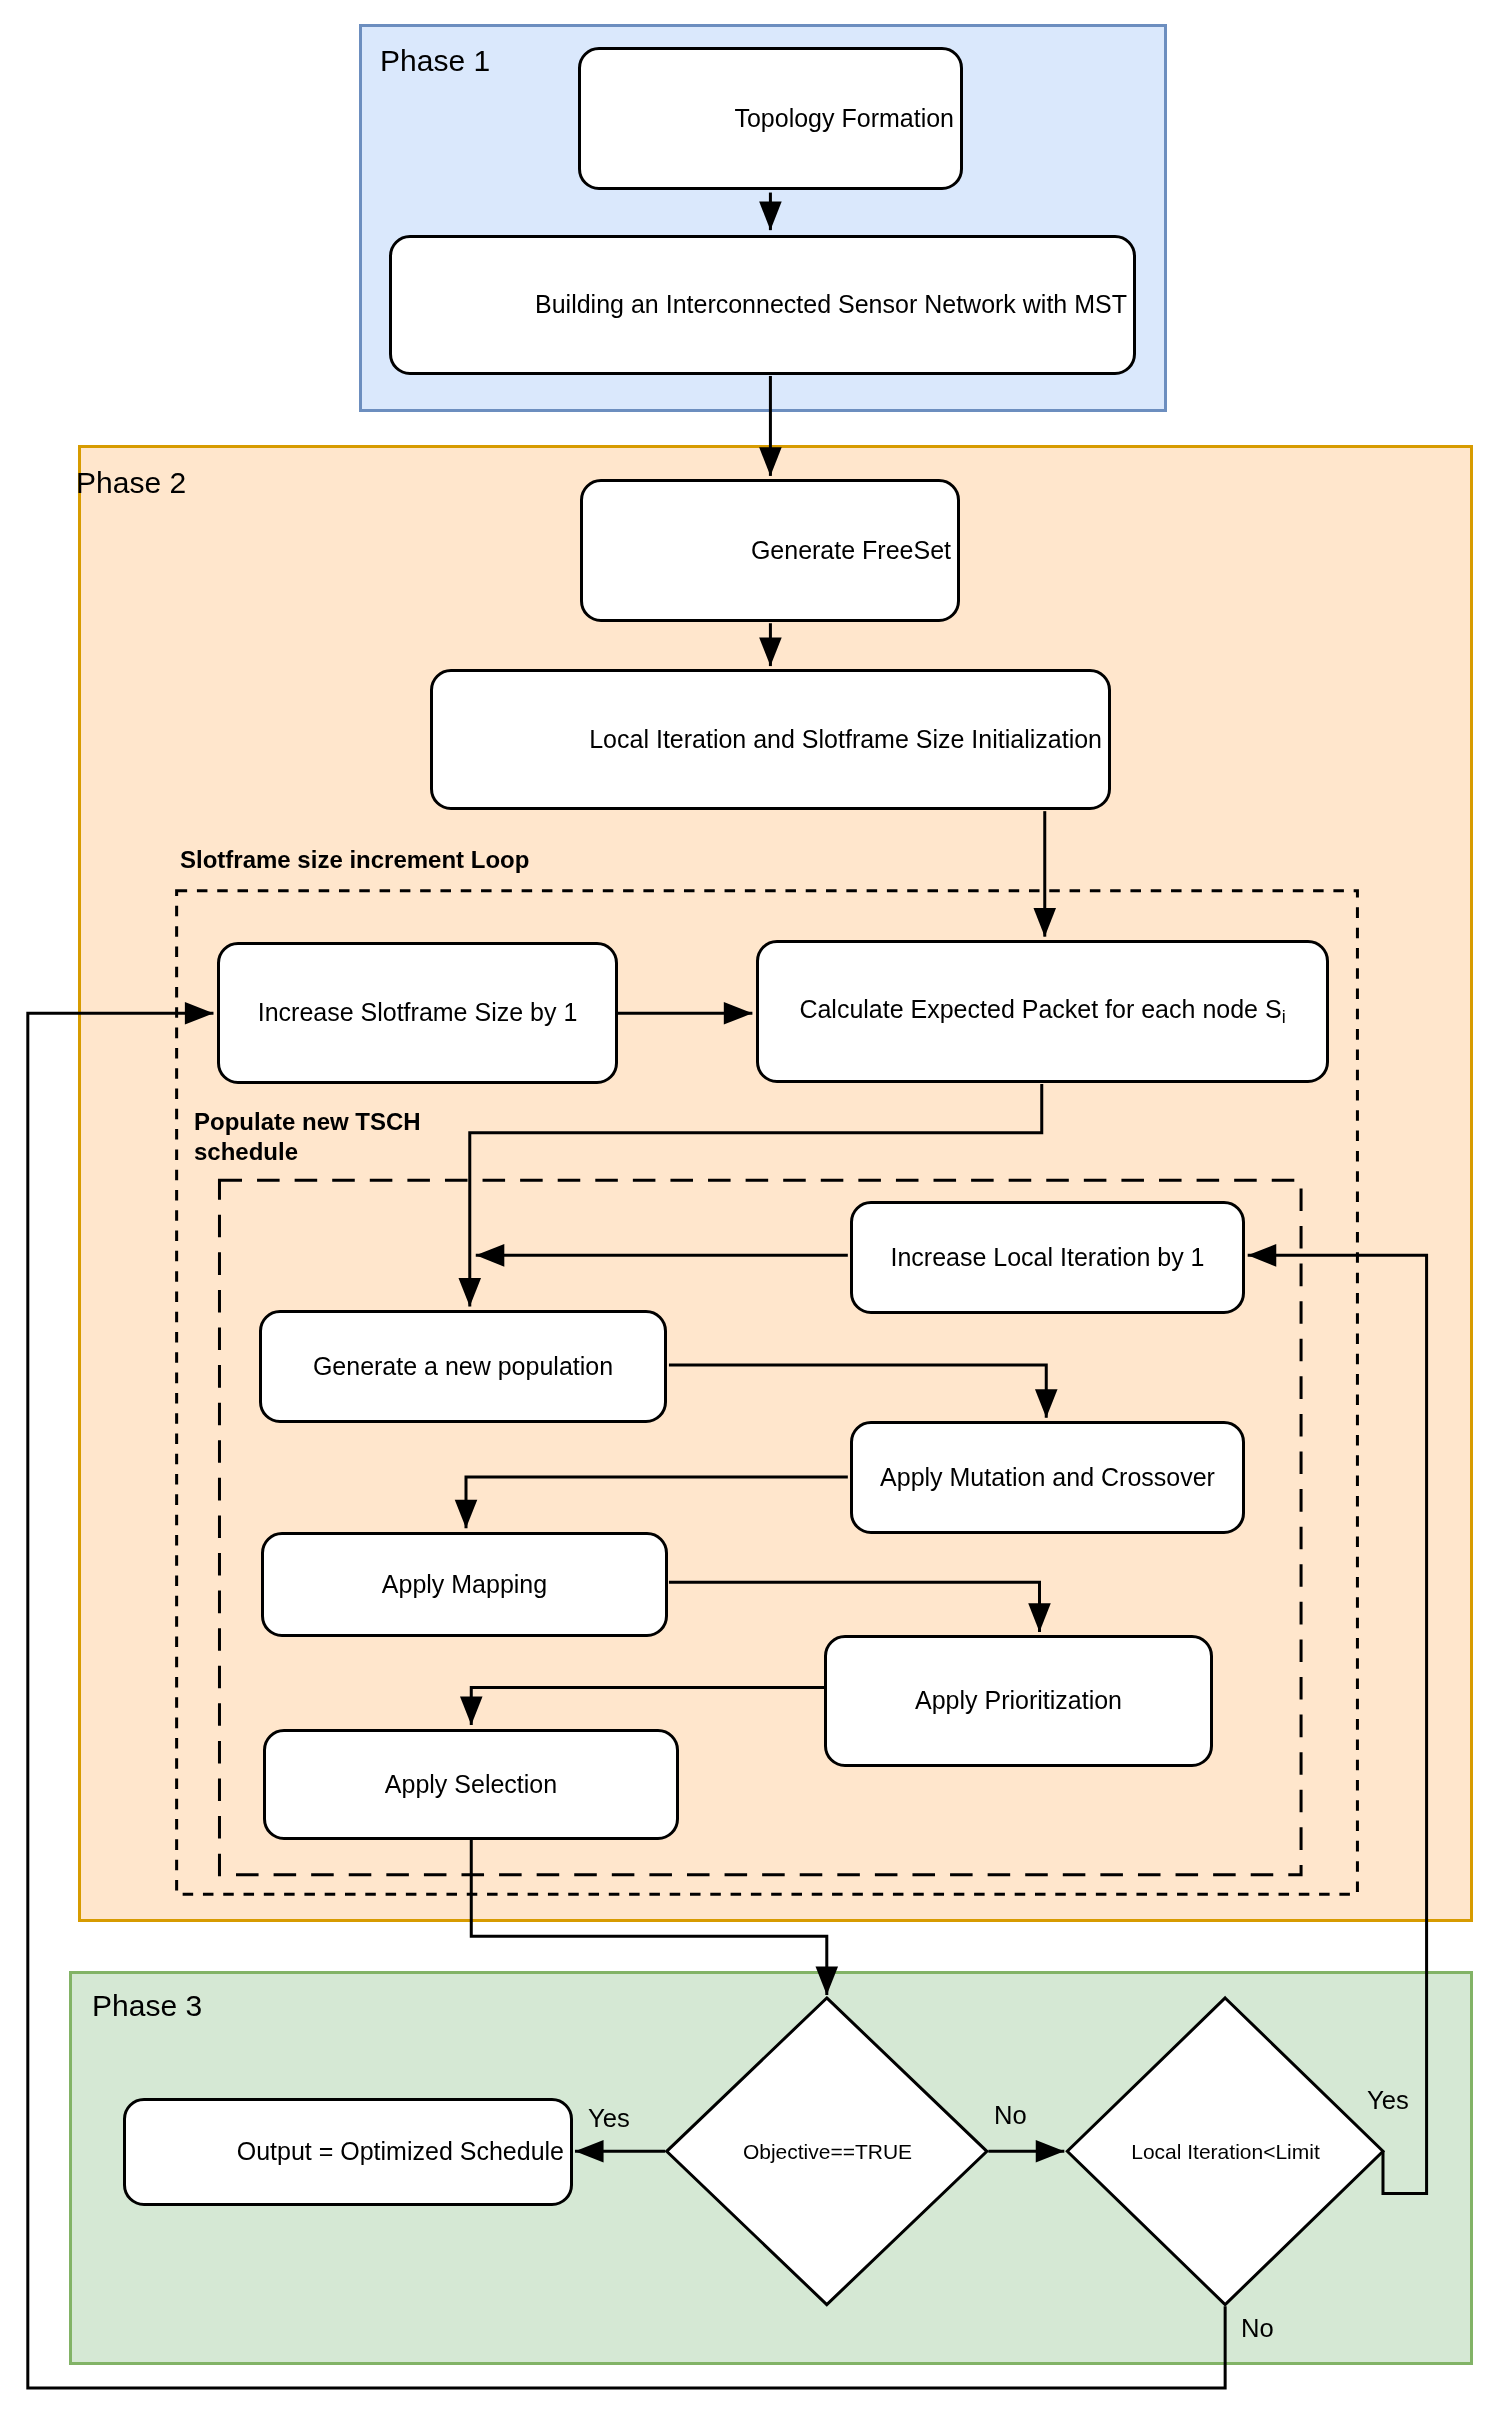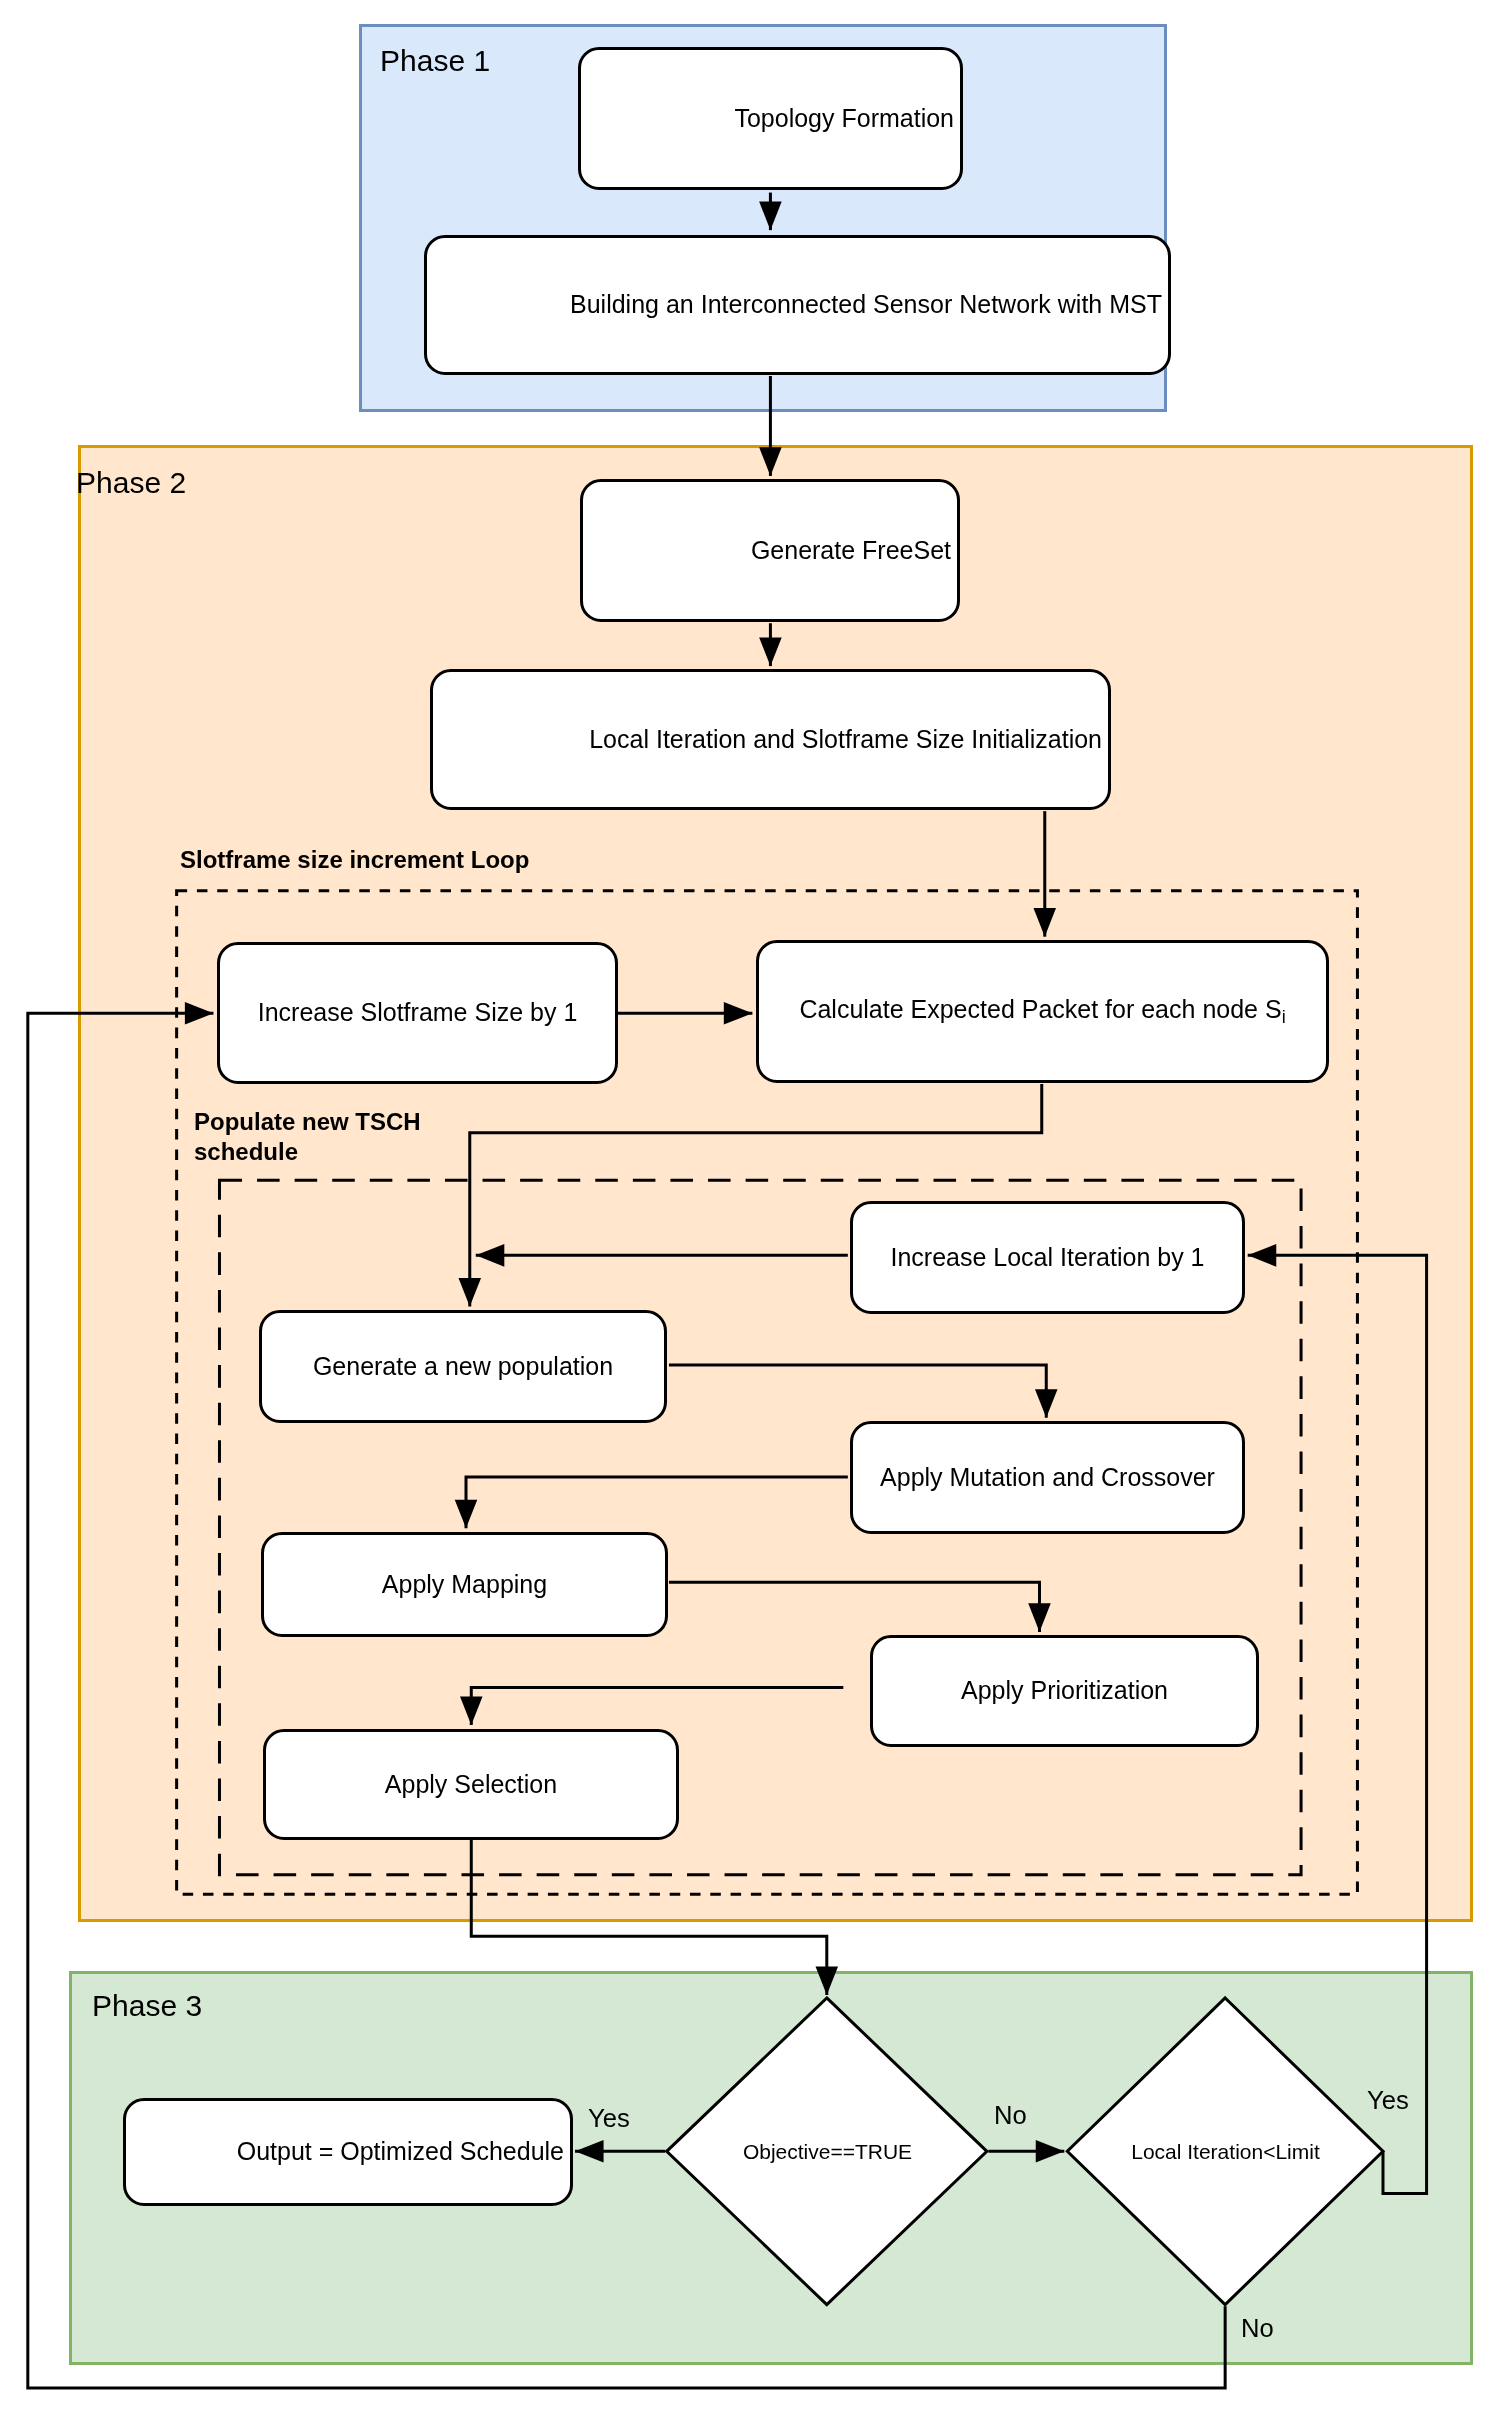--- a/index.html
+++ b/index.html
@@ -81,21 +81,21 @@
   <div class="plabel" style="left:380px;top:44px;">Phase 1</div>
   <div class="plabel" style="left:76px;top:466px;">Phase 2</div>
   <div class="plabel" style="left:92px;top:1989px;">Phase 3</div>
 
   <div class="llabel" style="left:180px;top:845px;">Slotframe size increment Loop</div>
   <div class="llabel" style="left:194px;top:1107px;width:286px;">Populate new TSCH schedule</div>
 
   <div class="node thick" style="left:578px;top:47px;width:385px;height:143px;">
     <span>Topology Formation</span>
   </div>
-  <div class="node thick" style="left:389px;top:235px;width:747px;height:140px;margin-left:35px;">
+  <div class="node thick" style="left:389px;top:235px;width:747px;height:140px;">
     <span>Building an Interconnected Sensor Network with MST</span>
   </div>
   <div class="node thick" style="left:580px;top:479px;width:380px;height:143px;">
     <span>Generate FreeSet</span>
   </div>
   <div class="node thick" style="left:430px;top:669px;width:681px;height:141px;">
     <span>Local Iteration and Slotframe Size Initialization</span>
   </div>
   <div class="node" style="left:217px;top:942px;width:401px;height:142px;">
     <span>Increase Slotframe Size by 1</span>
@@ -108,21 +108,21 @@
   </div>
   <div class="node" style="left:259px;top:1310px;width:408px;height:113px;">
     <span>Generate a new population</span>
   </div>
   <div class="node" style="left:850px;top:1421px;width:395px;height:113px;">
     <span>Apply Mutation and Crossover</span>
   </div>
   <div class="node" style="left:261px;top:1532px;width:407px;height:105px;">
     <span>Apply Mapping</span>
   </div>
-  <div class="node" style="left:870px;top:1635px;width:389px;height:112px;justify-content:center;">
+  <div class="node" style="left:824px;top:1635px;width:389px;height:132px;justify-content:center;">
     <span>Apply Prioritization</span>
   </div>
   <div class="node" style="left:263px;top:1729px;width:416px;height:111px;">
     <span>Apply Selection</span>
   </div>
   <div class="node thick" style="left:123px;top:2098px;width:450px;height:108px;">
     <span>Output = Optimized Schedule</span>
   </div>
 
   <div class="dlabel" style="left:677px;top:2030px;width:301px;height:244px;">Objective==TRUE</div>

